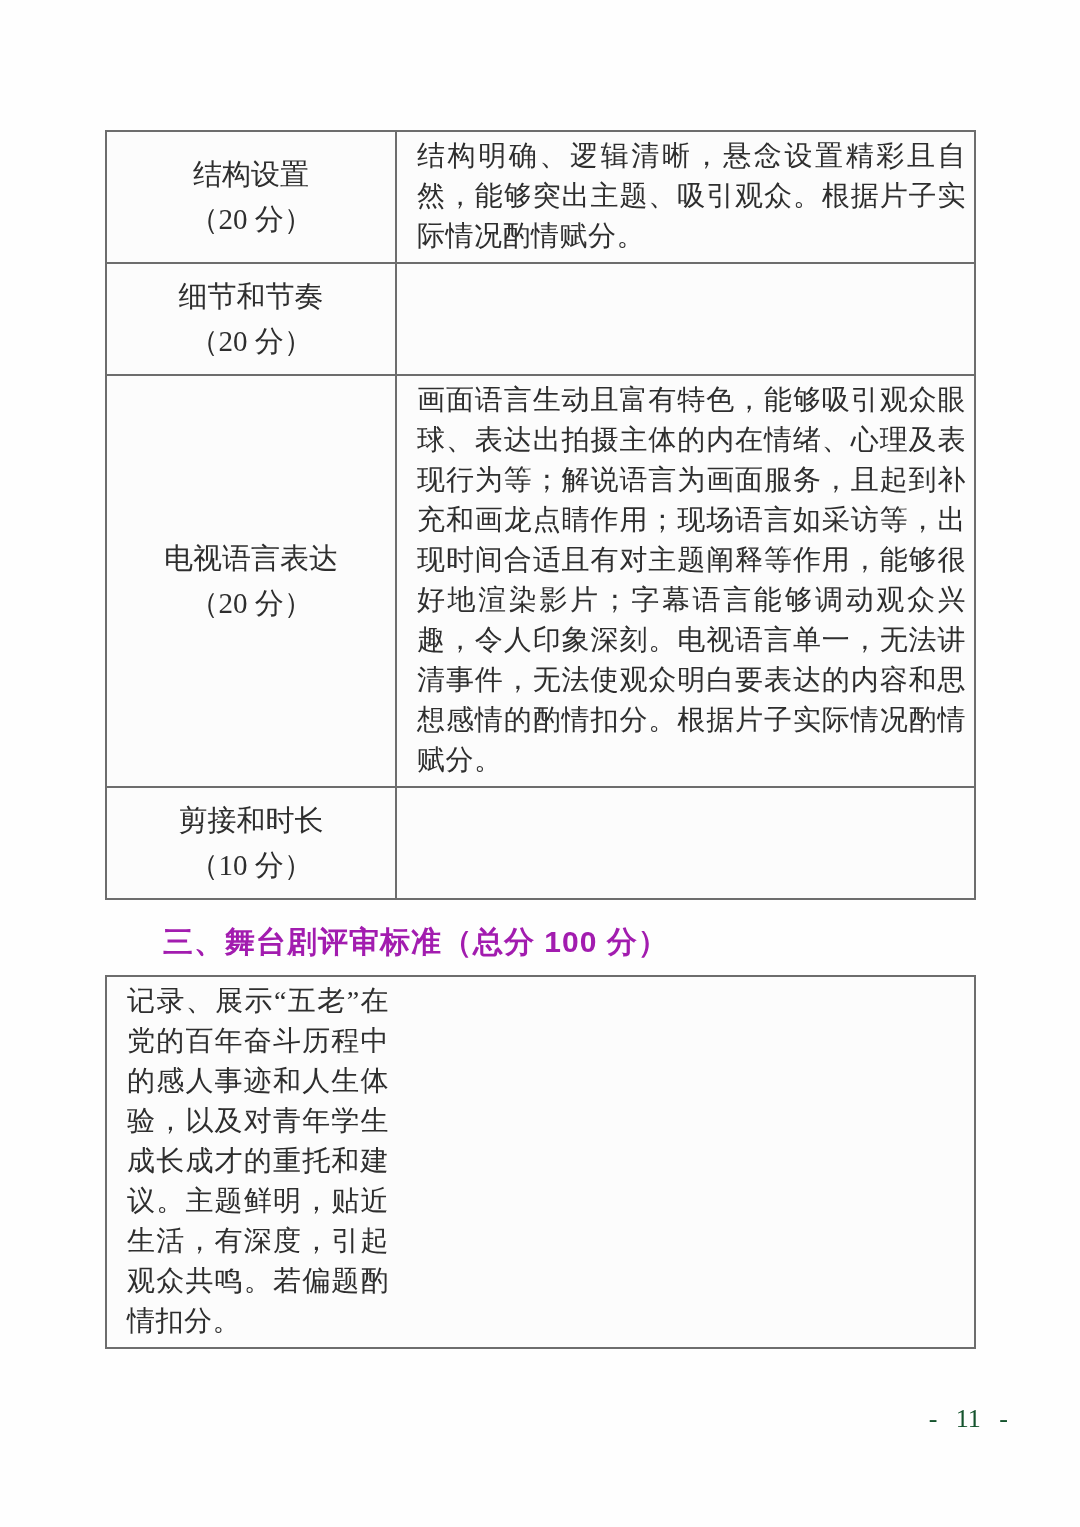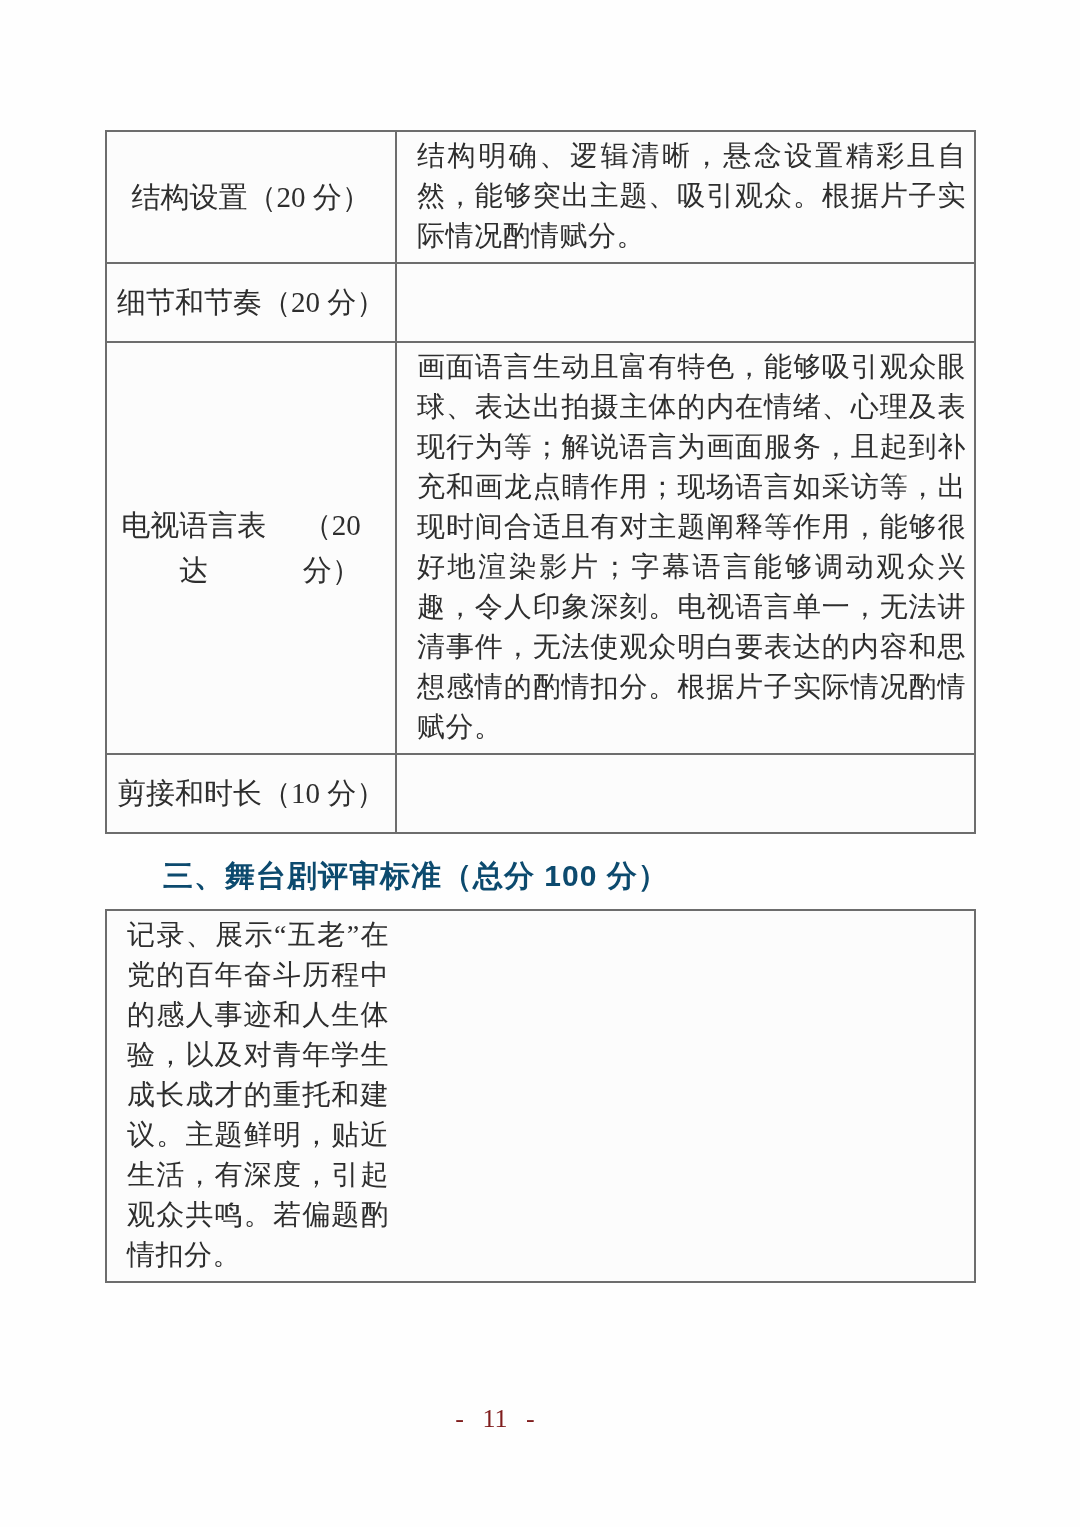--- a/index.html
+++ b/index.html
@@ -36,55 +36,55 @@
   .t-row {
     display: grid;
     grid-template-columns: 290px 1fr;
   }
   .t-row + .t-row {
     border-top: 2px solid #6d6d6d;
   }
   .label-cell {
     border-right: 2px solid #6d6d6d;
     display: flex;
-    flex-direction: row;
+    flex-direction: column;
     align-items: center;
     justify-content: center;
     text-align: center;
     font-size: 29px;
     line-height: 45px;
-    padding: 16px 6px;
+    padding: 10px 6px;
     box-sizing: border-box;
   }
   .desc-cell {
     font-size: 28px;
     line-height: 40px;
     padding: 4px 8px 6px 20px;
     text-align: justify;
     letter-spacing: 0.5px;
     box-sizing: border-box;
   }
   .section-heading {
     margin: 22px 0 12px 58px;
     font-family: "Liberation Sans", "DejaVu Sans", sans-serif;
     font-weight: bold;
     font-size: 30px;
     letter-spacing: 1px;
-    color: #0c4a6e;
+    color: #a21caf;
   }
   .page-number {
     position: absolute;
     top: 1404px;
     left: 0;
     width: 1080px;
     box-sizing: border-box;
-    padding-right: 90px;
-    text-align: center;
+    padding-right: 72px;
+    text-align: right;
     font-size: 26px;
-    color: #7f1d1d;
+    color: #14532d;
     word-spacing: 12px;
   }
 </style>
 </head>
 <body>
 
 <div class="doc-page">
 
   <div class="content">
 

